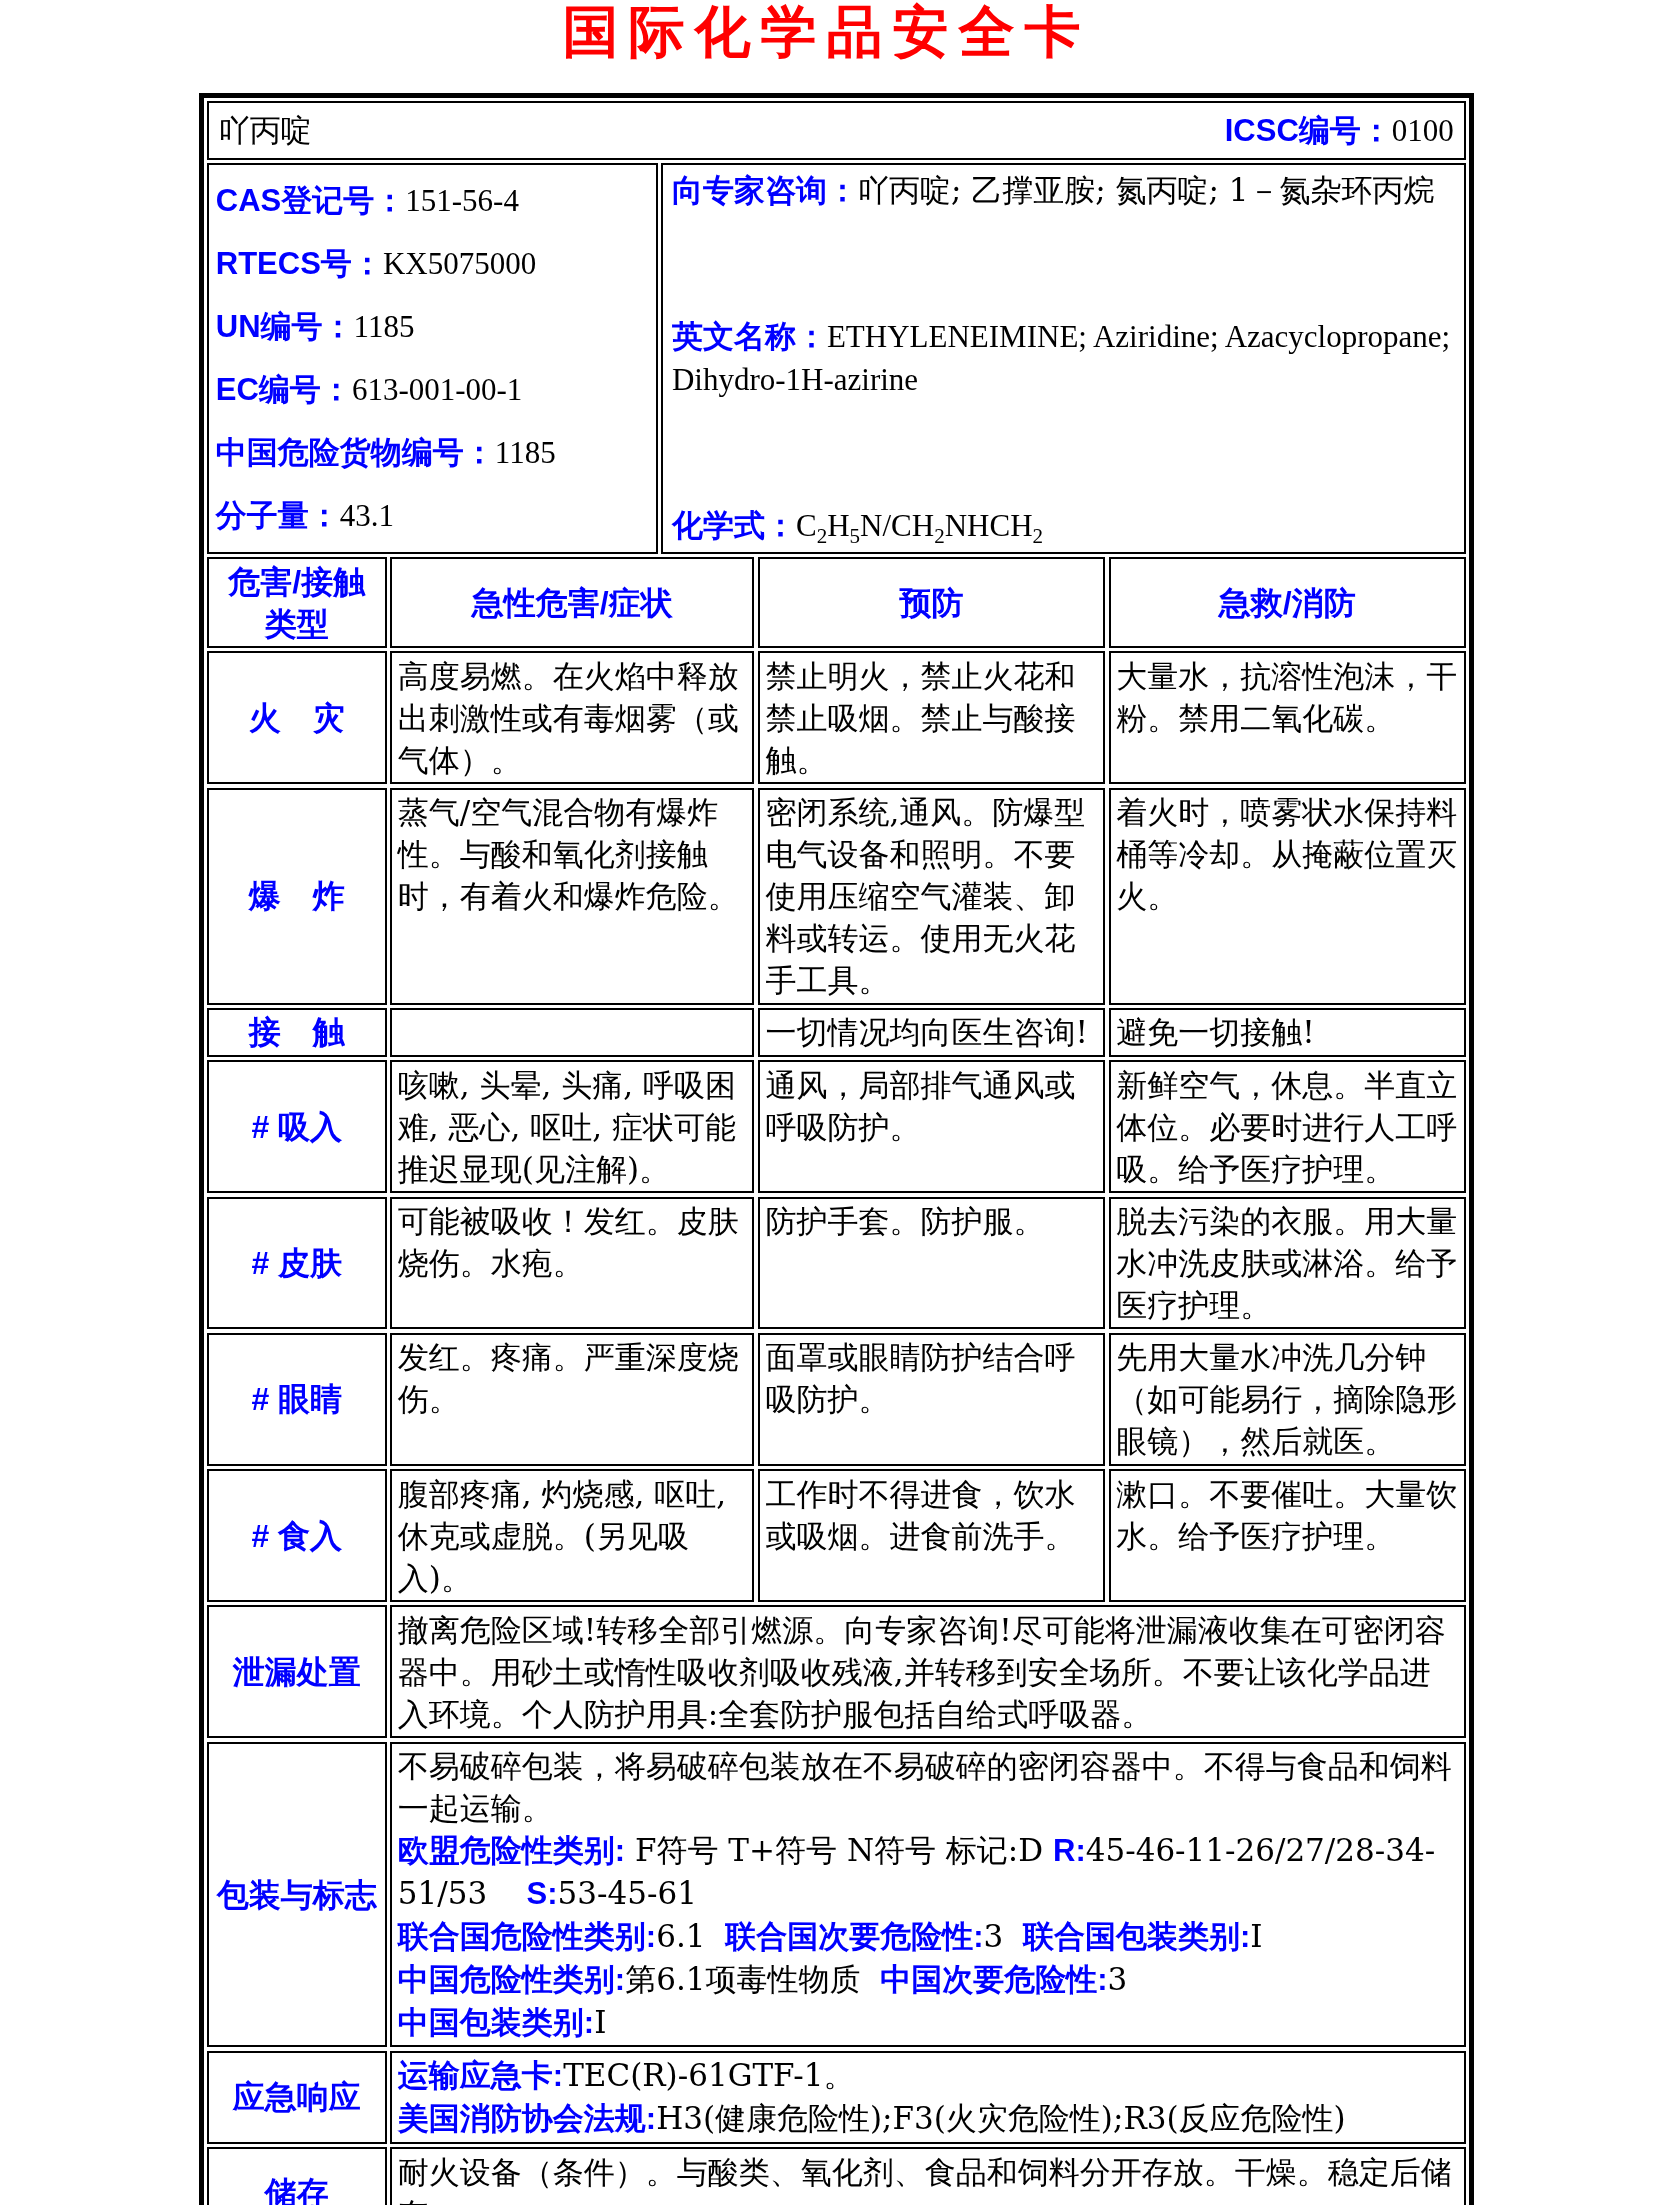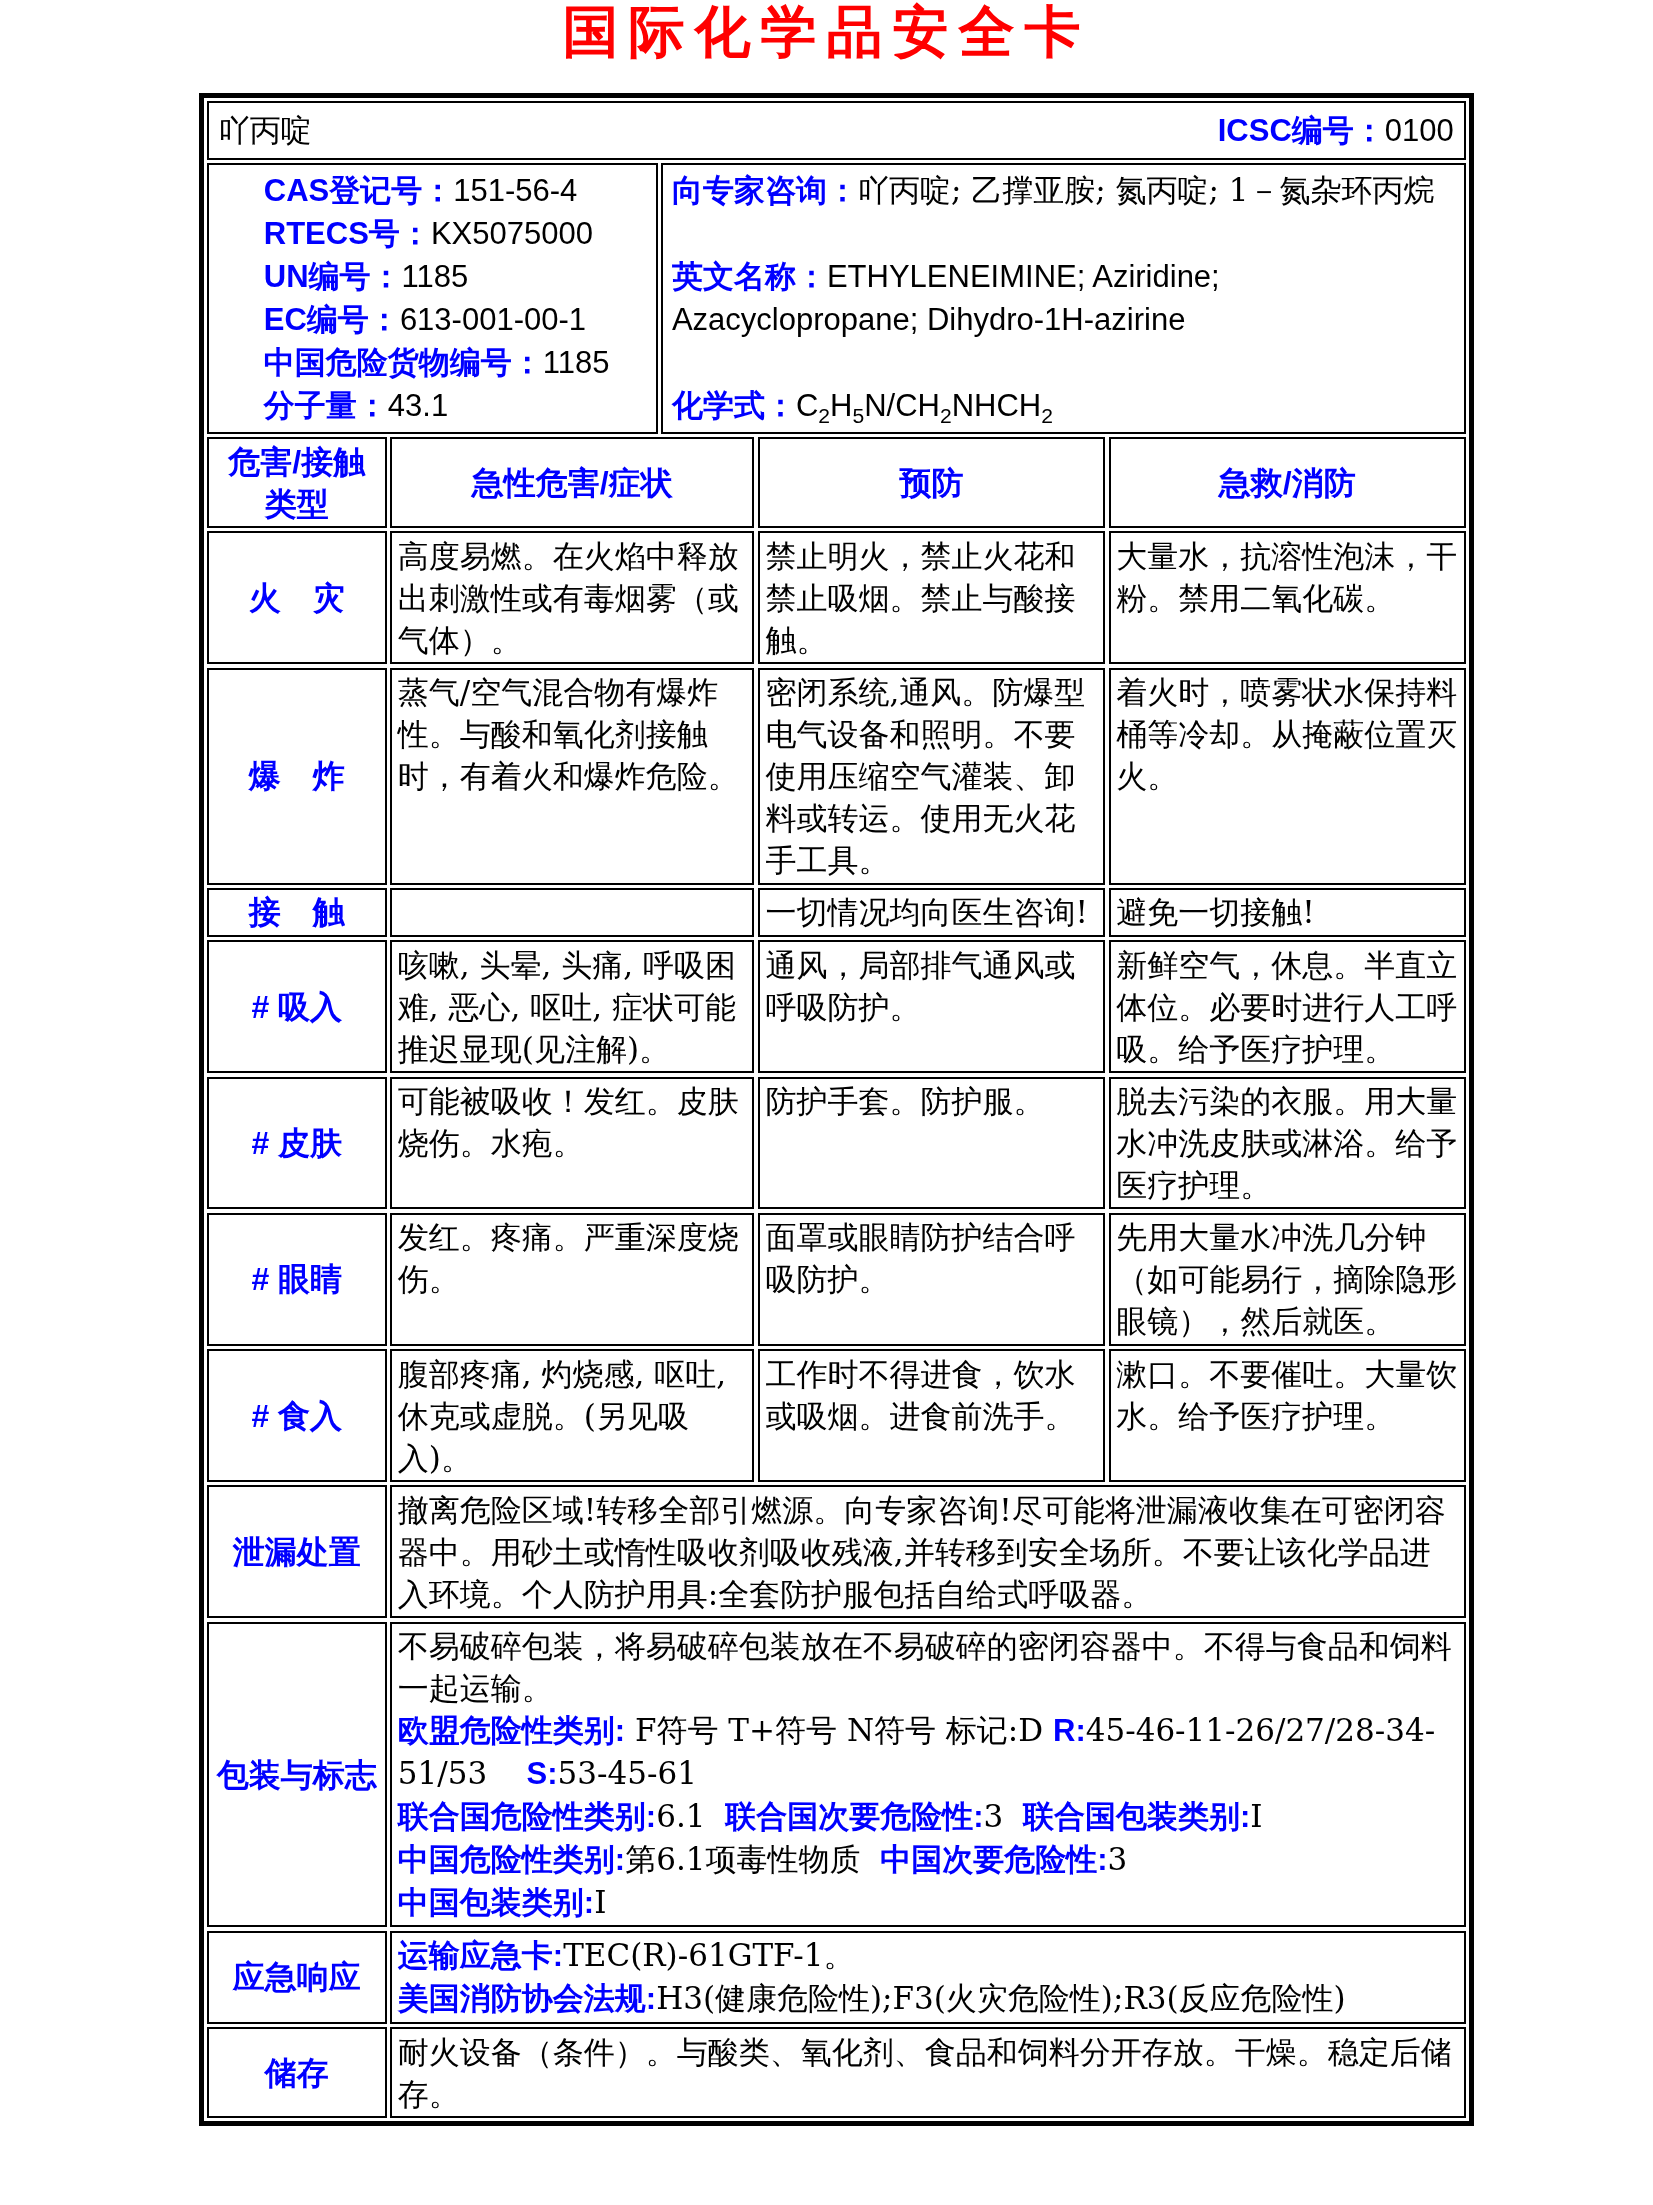--- a/index.html
+++ b/index.html
@@ -49,41 +49,41 @@
     padding:1.4px 5.6px;
     font-size:31px;
     line-height:42px;
     box-sizing:border-box;
   }
   .lab{
     color:var(--blue);
     font-family:"Liberation Sans", sans-serif;
     font-weight:bold;
   }
-  .mono{font-family:Liberation Sans, sans-serif;}
+  .mono{font-family:Liberation Serif, serif;}
   .label-cell{
     display:flex;
     align-items:center;
     justify-content:center;
     text-align:center;
     color:var(--blue);
     font-family:"Liberation Sans", sans-serif;
     font-weight:bold;
     font-size:32px;
     white-space:pre-line;
   }
   .namebar{
     min-height:59px;
     display:flex;
     align-items:center;
     justify-content:space-between;
     padding:0 10px;
   }
   .reg-cell{min-height:269px;padding:4.2px 7px;}
-  .reg-line{line-height:42px;white-space:nowrap;margin-left:48px;}
+  .reg-line{line-height:63px;white-space:nowrap;}
   .names-cell{
     min-height:269px;
     display:flex;
     flex-direction:column;
     justify-content:space-between;
     padding:4.2px 8.5px;
   }
   .hdr{min-height:90px;}
   .h-fire{min-height:111px;}
   .h-expl{min-height:185px;}

